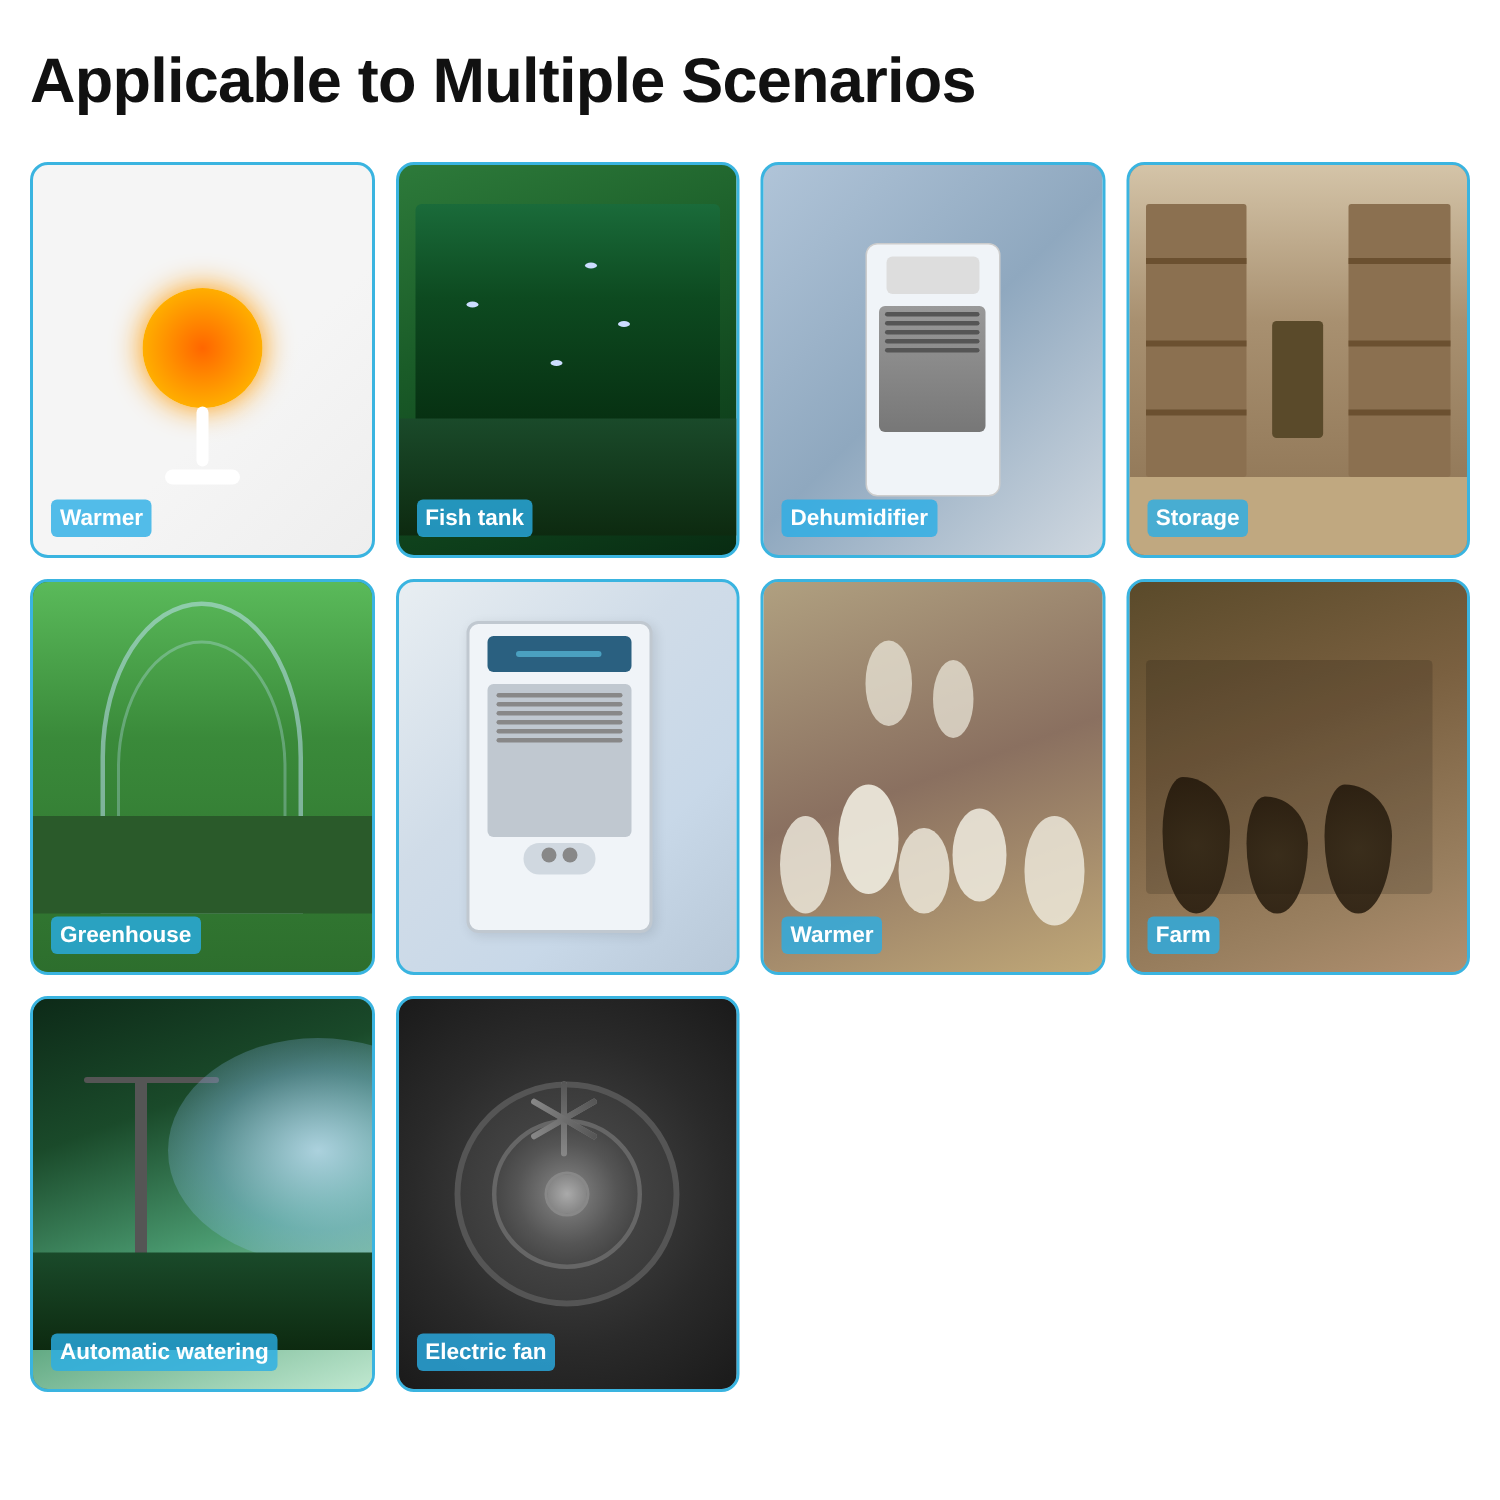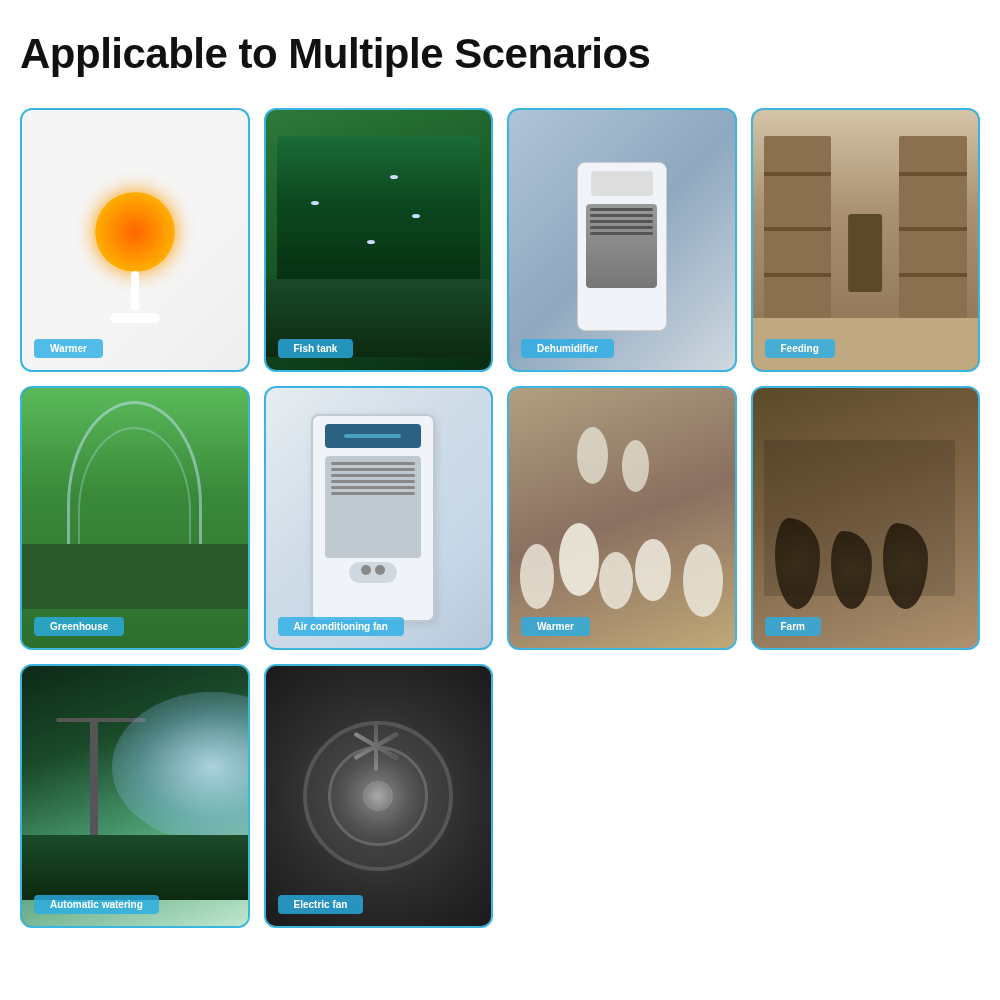--- a/index.html
+++ b/index.html
@@ -36,23 +36,23 @@
       overflow: hidden;
       position: relative;
       background: #ccc;
     }
     .card-label {
       position: absolute;
       bottom: 12px;
       left: 12px;
       background: #29aee6cc;
       color: #fff;
-      font-size: 10px;
+      font-size: 15px;
       font-weight: 700;
-      padding: 4px 16px;
+      padding: 4px 6px;
       border-radius: 4px;
       margin-top: 45px;
     }
 
     
     .card-warmer { background: linear-gradient(135deg, #f5f5f5 60%, #eee 100%); }
     .card-fishtank { background: linear-gradient(160deg, #2d7a3a 0%, #1a5c28 40%, #0d3d1a 80%, #082b12 100%); }
     .card-dehumidifier { background: linear-gradient(135deg, #b0c4d8 0%, #8fa8bf 50%, #d0d8e0 100%); }
     .card-tablelamp { background: linear-gradient(135deg, #c9a055 0%, #8b5e2a 40%, #d4a03a 70%, #6b3a10 100%); }
     .card-hatch { background: linear-gradient(135deg, #c97a30 0%, #d4903a 40%, #b86820 70%, #c87830 100%); }
@@ -154,21 +154,21 @@
         <div style="position:absolute;top:50%;left:0;right:0;height:4px;background:#6b5030;"></div>
         <div style="position:absolute;top:75%;left:0;right:0;height:4px;background:#6b5030;"></div>
       </div>
       <div style="position:absolute;top:10%;right:5%;width:30%;bottom:20%;background:#8b7050;border-radius:2px;">
         <div style="position:absolute;top:20%;left:0;right:0;height:4px;background:#6b5030;"></div>
         <div style="position:absolute;top:50%;left:0;right:0;height:4px;background:#6b5030;"></div>
         <div style="position:absolute;top:75%;left:0;right:0;height:4px;background:#6b5030;"></div>
       </div>
       <div style="position:absolute;bottom:0;left:0;right:0;height:20%;background:#c0a880;"></div>
       <div style="position:absolute;top:40%;left:50%;transform:translateX(-50%);width:15%;height:30%;background:#5a4a2a;border-radius:3px;"></div>
-      <div class="card-label">Feeding</div>
+      <div class="card-label">Storage</div>
     </div>
 
     <div class="card card-greenhouse">
       <div style="position:absolute;top:0;bottom:0;left:0;right:0;background:linear-gradient(180deg,#5aba5a 0%,#3a8a3a 40%,#2d6e2d 100%);"></div>
       <div style="position:absolute;top:5%;left:20%;right:20%;height:80%;border:3px solid rgba(200,230,255,0.5);border-radius:50% 50% 0 0;"></div>
       <div style="position:absolute;top:15%;left:25%;right:25%;height:65%;border:2px solid rgba(200,230,255,0.3);border-radius:50% 50% 0 0;"></div>
       <div style="position:absolute;bottom:15%;left:0;right:0;height:25%;background:#2a5a2a;"></div>
       <div class="card-label">Greenhouse</div>
     </div>
 
@@ -183,21 +183,20 @@
           <div style="height:3px;background:#888;border-radius:2px;"></div>
           <div style="height:3px;background:#888;border-radius:2px;"></div>
           <div style="height:3px;background:#888;border-radius:2px;"></div>
           <div style="height:3px;background:#888;border-radius:2px;"></div>
         </div>
         <div style="width:40%;height:10%;background:#d0d8e0;margin:4px auto;border-radius:20px;display:flex;gap:4px;padding:3px;justify-content:center;">
           <div style="width:10px;height:10px;background:#888;border-radius:50%;"></div>
           <div style="width:10px;height:10px;background:#888;border-radius:50%;"></div>
         </div>
       </div>
-      <div class="card-label">Air conditioning fan</div>
     </div>
 
     <div class="card card-feeding">
       <div style="position:absolute;top:0;bottom:0;left:0;right:0;background:linear-gradient(160deg,#b0a080 0%,#8a7060 50%,#c0a878 100%);"></div>
       <div style="position:absolute;bottom:15%;left:5%;width:15%;height:25%;background:#f0ece0;border-radius:50%;opacity:0.8;"></div>
       <div style="position:absolute;bottom:20%;left:22%;width:18%;height:28%;background:#f0ece0;border-radius:50%;opacity:0.9;"></div>
       <div style="position:absolute;bottom:15%;left:40%;width:15%;height:22%;background:#f0ece0;border-radius:50%;opacity:0.8;"></div>
       <div style="position:absolute;bottom:18%;left:56%;width:16%;height:24%;background:#f0ece0;border-radius:50%;opacity:0.85;"></div>
       <div style="position:absolute;bottom:12%;right:5%;width:18%;height:28%;background:#f0ece0;border-radius:50%;opacity:0.8;"></div>
       <div style="position:absolute;top:15%;left:30%;width:14%;height:22%;background:#f0ece0;border-radius:50%;opacity:0.7;"></div>

